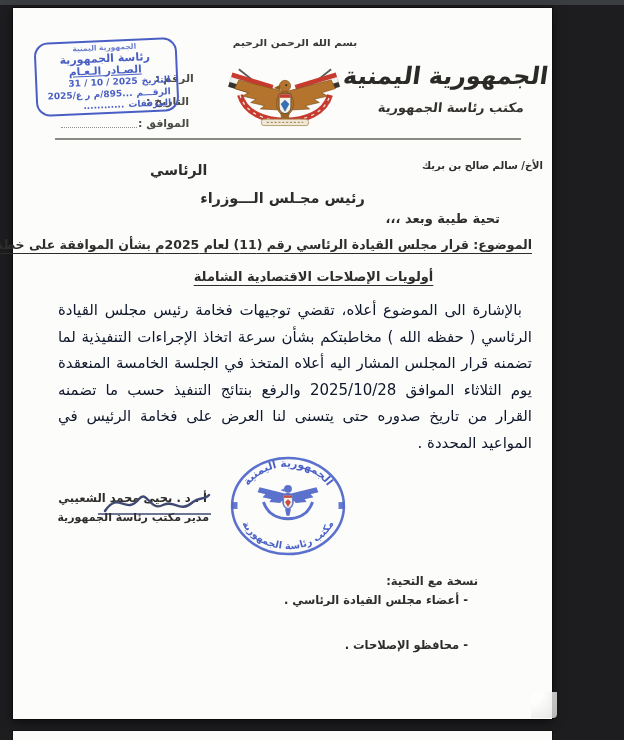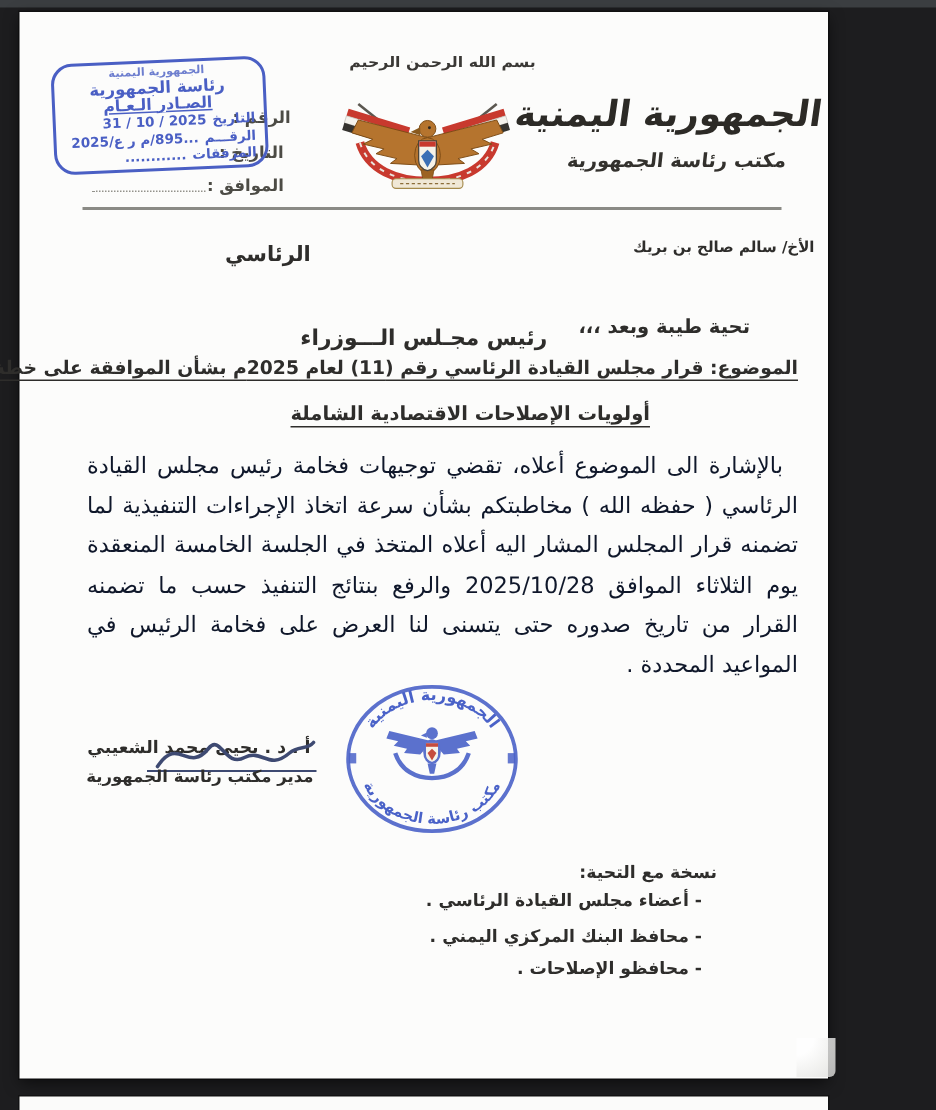--- a/index.html
+++ b/index.html
@@ -37,21 +37,21 @@
              font-weight:700;color:#3a3835;transform:scaleY(.92);letter-spacing:.5px;}
   .country-title{right:4px;top:54px;width:190px;text-align:center;font-size:24px;
                  font-weight:800;color:#2c2a26;transform:skewX(-8deg);white-space:nowrap;}
   .office-subtitle{right:26px;top:92px;width:150px;text-align:center;font-size:13px;
                    font-weight:700;color:#33312d;transform:skewX(-6deg);white-space:nowrap;}
   .header-rule{left:42px;top:130px;width:466px;height:1.5px;background:#8a8a85;}
 
   
   .to-line{right:9px;top:152px;font-size:10px;font-weight:700;white-space:nowrap;}
   .honorific{left:137px;top:154px;font-size:14px;font-weight:700;}
-  .position{left:0;top:182px;width:100%;text-align:center;font-size:14.5px;font-weight:800;margin-top:28px;}
+  .position{left:0;top:182px;width:100%;text-align:center;font-size:14.5px;font-weight:800;}
   .greeting{right:52px;top:203px;font-size:13px;font-weight:700;}
 
   
   .subject1{right:20px;top:229px;font-size:12.5px;font-weight:800;white-space:nowrap;
             text-decoration:underline;text-underline-offset:4px;}
   .subject2{left:62px;right:0;top:261px;text-align:center;font-size:13px;font-weight:800;
             text-decoration:underline;text-underline-offset:4px;}
   .body-par{right:20px;left:45px;top:289px;font-size:15px;line-height:26.5px;
             text-align:justify;text-indent:10px;color:#0f172a;}
   .closing{left:0;right:8px;top:399px;text-align:center;font-size:12.5px;font-weight:800;}
@@ -187,20 +187,19 @@
         <path d="M56.5,41 h9 v8 q0,4 -4.5,5.5 q-4.5,-1.5 -4.5,-5.5 z" fill="#f6f2e8" stroke="#4a62c8" stroke-width=".8"></path>
         <rect x="56.9" y="41.3" width="8.2" height="2.4" fill="#c0392b"></rect>
         <polygon points="61,45 64,48 61,53 58,48" fill="#c0392b"></polygon>
         <polygon points="58,55 64,55 62.5,62 59.5,62" fill="#4a62c8"></polygon>
         <path d="M36,48 C40,60 50,65 61,65 C72,65 82,60 86,48" fill="none" stroke="#4a62c8" stroke-width="3"></path>
       </g>
     </svg>
 
     <div class="abs cc-header">نسخة مع التحية:</div>
     <div class="abs cc-item cc-i1">- أعضاء مجلس القيادة الرئاسي .</div>
-    <div class="abs cc-item cc-i2">- محافظ البنك المركزي اليمني .</div>
     <div class="abs cc-item cc-i3">- محافظو الإصلاحات .</div>
 
     <div class="curl"></div>
   </div>
 
   <div class="page2"></div>
 </div>
 
 </body></html>

